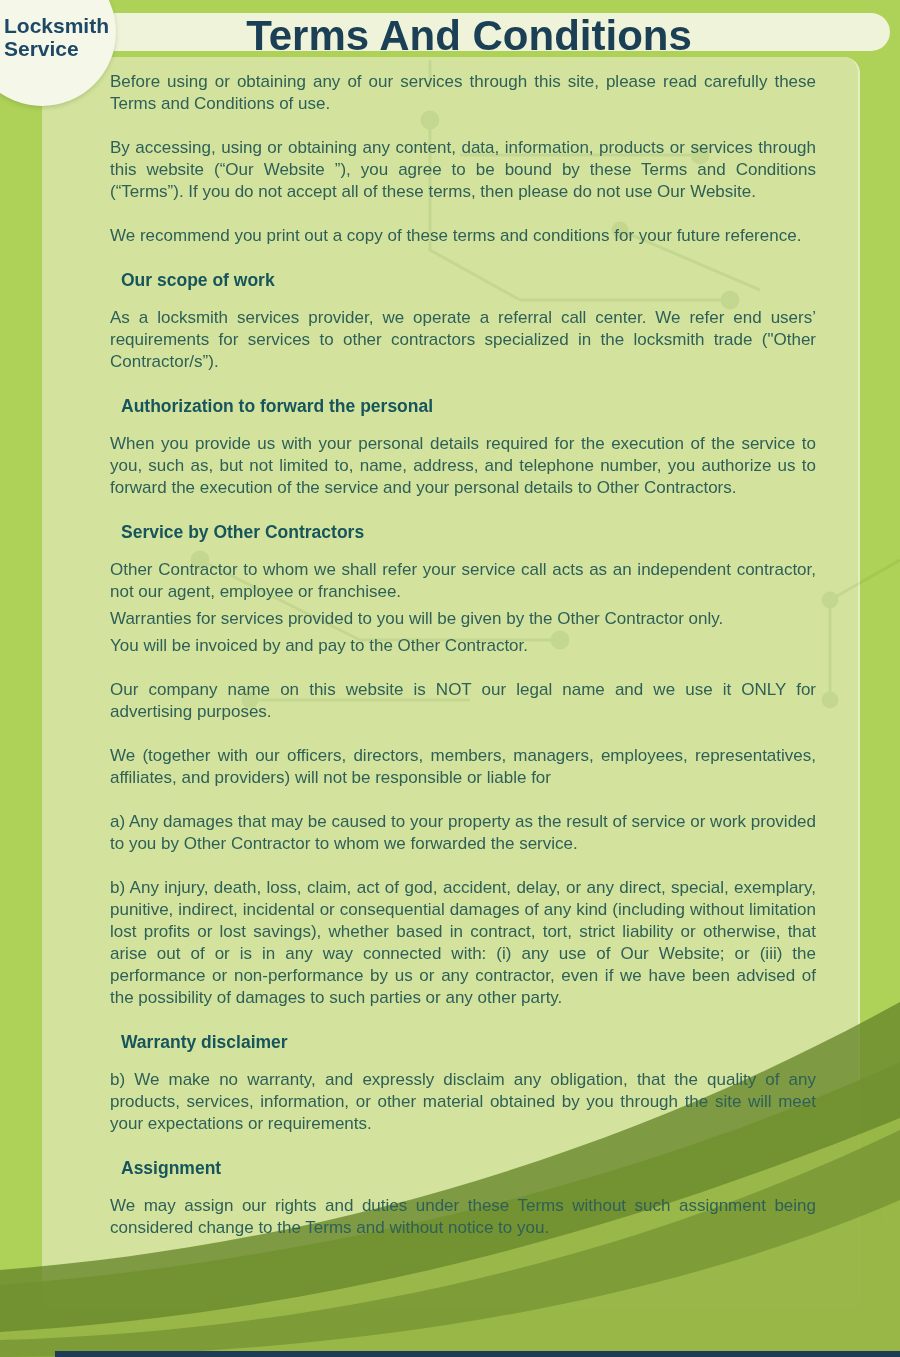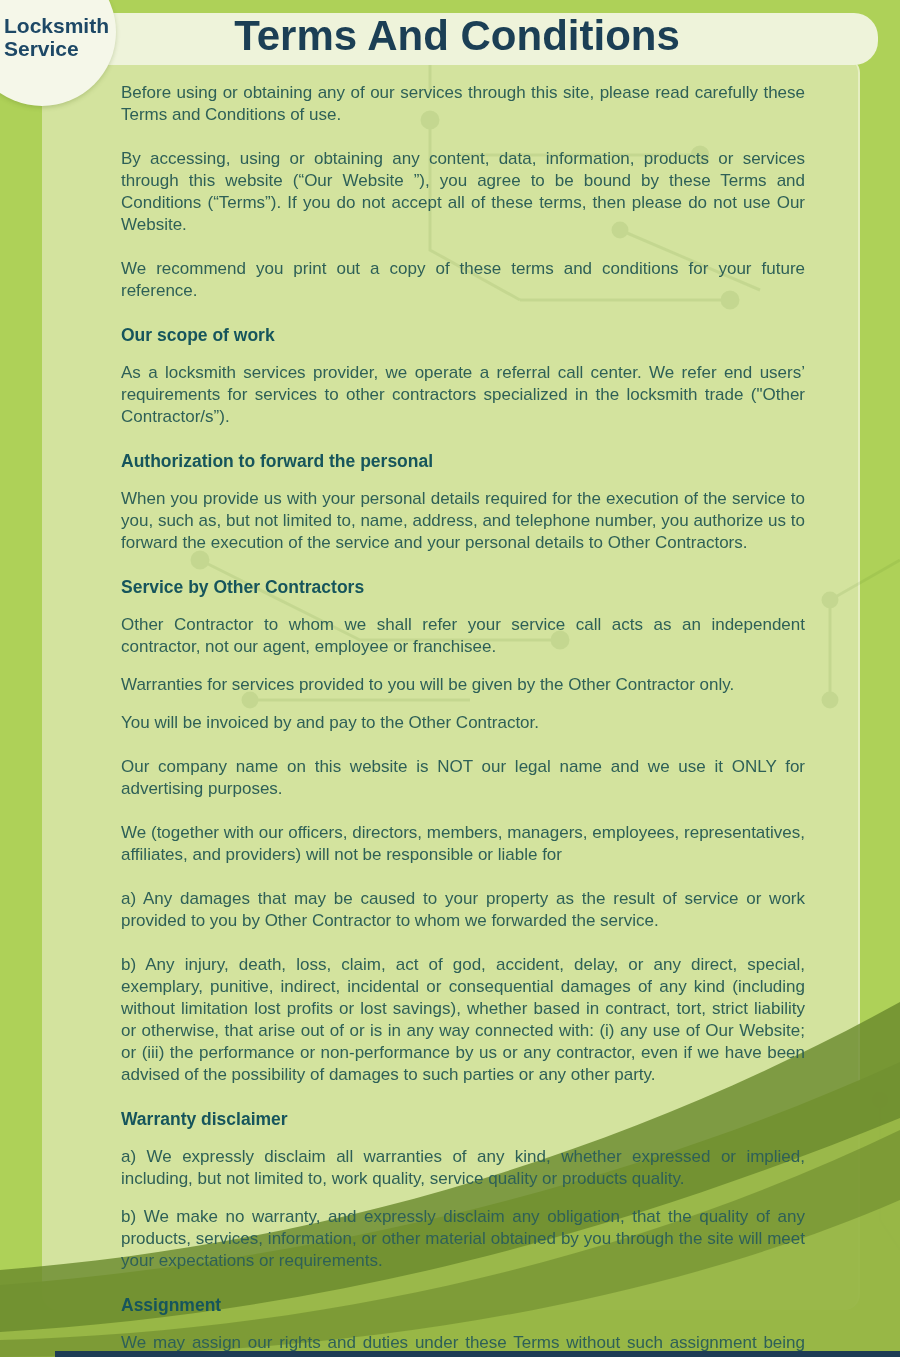--- a/index.html
+++ b/index.html
@@ -14,42 +14,42 @@
 
   .panel{
     position:absolute;left:42px;top:57px;width:816px;height:1253px;
     background:var(--panel);border-radius:4px 16px 16px 16px;z-index:1;
     border-right:2px solid rgba(244,248,224,.55);
   }
 
   .decor-svg{position:absolute;left:0;top:0;width:900px;height:1357px;z-index:2;pointer-events:none;}
 
   .header-band{
-    position:absolute;left:36px;top:13px;width:842px;height:52px;
+    position:absolute;left:48px;top:13px;width:842px;height:38px;
     background:var(--header-band);border-radius:0 24px 24px 0;z-index:4;
   }
   .page-title{
     margin:0;width:100%;text-align:center;line-height:45px;
     font-size:42px;font-weight:bold;color:var(--title-text);letter-spacing:0px;
   }
 
   .logo-circle{
     position:absolute;left:-32px;top:-42px;width:148px;height:148px;border-radius:50%;
     background:var(--logo-circle);z-index:5;box-shadow:0 2px 4px rgba(90,120,40,.25);
   }
   .logo-text{
     position:absolute;left:36px;top:56px;width:110px;text-align:left;
     font-weight:bold;font-size:21px;line-height:23px;color:#1d4866;
   }
 
   .content{
     position:absolute;left:105px;top:66px;width:716px;z-index:3;
     color:var(--body-text);font-size:17px;line-height:22px;
   }
-  .line{margin:16px;text-align:justify;}
+  .line{margin:5px;text-align:justify;}
   .block{margin:0 0 22px 0;}
   .sec-heading{
     margin:16px;font-size:17.5px;line-height:22px;font-weight:bold;
     color:var(--heading-text);text-align:left;
   }
 
   .bottom-bar{
     position:absolute;left:55px;right:0;bottom:0;height:6px;
     background:var(--bottom-bar);z-index:4;
   }
@@ -149,21 +149,20 @@
         <div class="block">
           <p class="line">a) Any damages that may be caused to your property as the result of service or work provided to you by Other Contractor to whom we forwarded the service.</p>
         </div>
         <div class="block">
           <p class="line">b) Any injury, death, loss, claim, act of god, accident, delay, or any direct, special, exemplary, punitive, indirect, incidental or consequential damages of any kind (including without limitation lost profits or lost savings), whether based in contract, tort, strict liability or otherwise, that arise out of or is in any way connected with: (i) any use of Our Website; or (iii) the performance or non-performance by us or any contractor, even if we have been advised of the possibility of damages to such parties or any other party.</p>
         </div>
       </section>
       <section>
         <h2 class="sec-heading">Warranty disclaimer</h2>
         <div class="block">
-          <p class="line">a) We expressly disclaim all warranties of any kind, whether expressed or implied, including, but not limited to, work quality, service quality or products quality.</p>
           <p class="line">b) We make no warranty, and expressly disclaim any obligation, that the quality of any products, services, information, or other material obtained by you through the site will meet your expectations or requirements.</p>
         </div>
       </section>
       <section>
         <h2 class="sec-heading">Assignment</h2>
         <div class="block">
           <p class="line">We may assign our rights and duties under these Terms without such assignment being considered change to the Terms and without notice to you.</p>
         </div>
       </section>
     </div>

